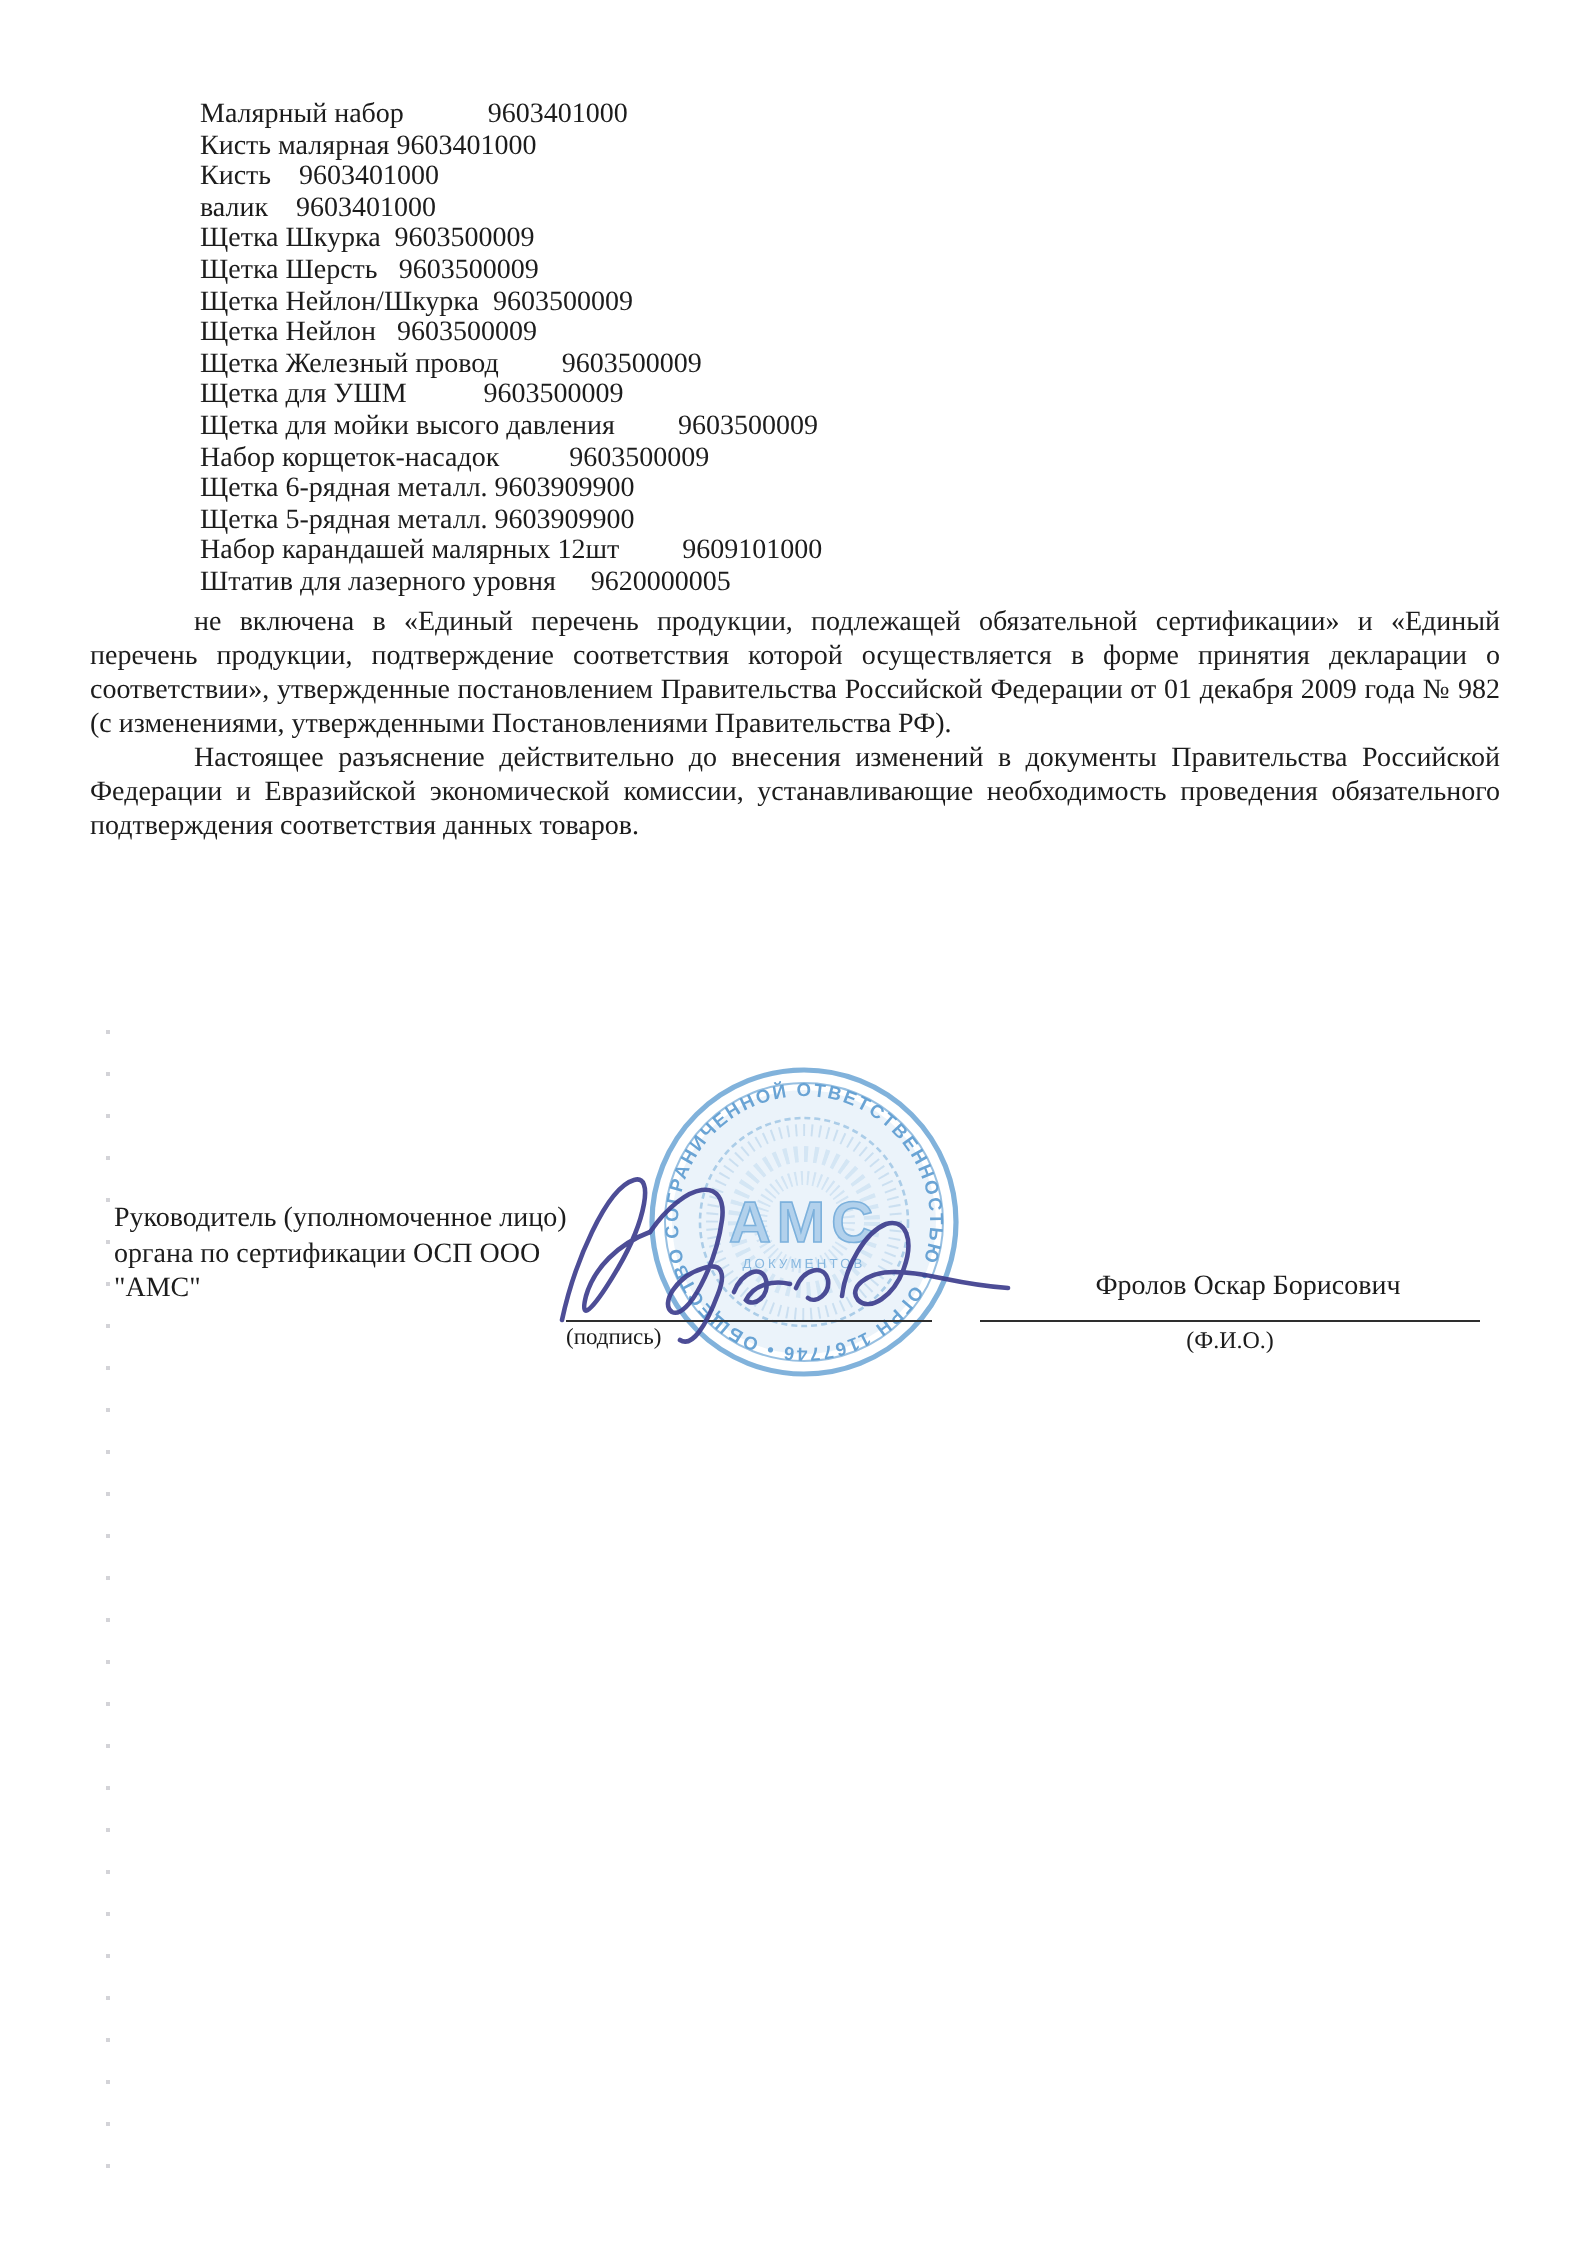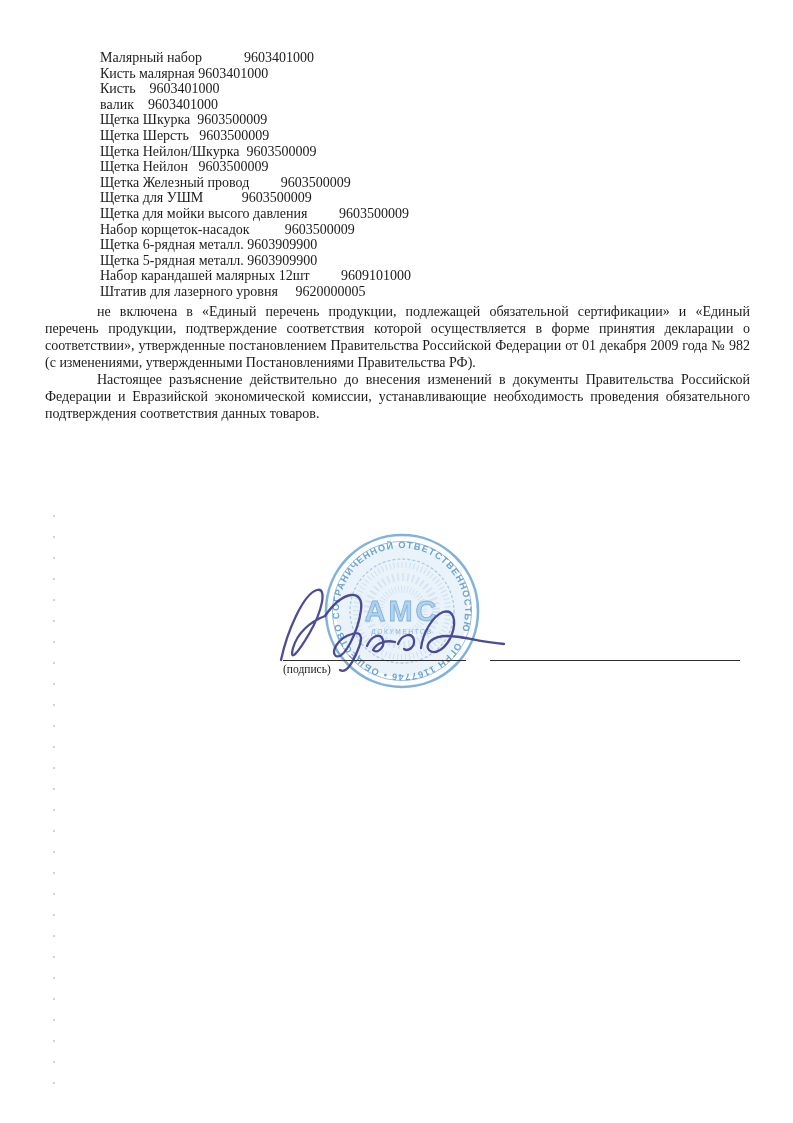--- a/index.html
+++ b/index.html
@@ -40,20 +40,23 @@
 <div class="page">
 
   <div class="content">
     <div class="plist" id="product-list"><div>Малярный набор            9603401000</div><div>Кисть малярная 9603401000</div><div>Кисть    9603401000</div><div>валик    9603401000</div><div>Щетка Шкурка  9603500009</div><div>Щетка Шерсть   9603500009</div><div>Щетка Нейлон/Шкурка  9603500009</div><div>Щетка Нейлон   9603500009</div><div>Щетка Железный провод         9603500009</div><div>Щетка для УШМ           9603500009</div><div>Щетка для мойки высого давления         9603500009</div><div>Набор корщеток-насадок          9603500009</div><div>Щетка 6-рядная металл. 9603909900</div><div>Щетка 5-рядная металл. 9603909900</div><div>Набор карандашей малярных 12шт         9609101000</div><div>Штатив для лазерного уровня     9620000005</div></div>
     <div class="paras" id="paragraphs">
         <p>не включена в «Единый перечень продукции, подлежащей обязательной сертификации» и «Единый перечень продукции, подтверждение соответствия которой осуществляется в форме принятия декларации о соответствии», утвержденные  постановлением Правительства Российской Федерации от 01 декабря 2009 года № 982 (с изменениями, утвержденными Постановлениями Правительства РФ).</p>
         <p>Настоящее разъяснение действительно до внесения изменений в документы Правительства Российской Федерации и Евразийской экономической комиссии, устанавливающие необходимость проведения обязательного подтверждения соответствия данных товаров.</p>
       </div>
   </div>
 
+  <div class="role-block">Руководитель (уполномоченное лицо)
+органа по сертификации ОСП ООО
+"АМС"</div>
 
   <svg class="stamp-svg" viewBox="0 0 160 160" xmlns="http://www.w3.org/2000/svg">
     <g opacity="0.9">
       <circle cx="80" cy="80" r="76" fill="none" stroke="#5b9bd0" stroke-width="2.6" opacity="0.85"></circle>
       <circle cx="80" cy="80" r="69.5" fill="none" stroke="#5b9bd0" stroke-width="1" opacity="0.7"></circle>
       <circle cx="80" cy="80" r="66" fill="#8fbce4" opacity="0.2"></circle>
       <circle cx="80" cy="80" r="52" fill="none" stroke="#5b9bd0" stroke-width="1.3" stroke-dasharray="3 2" opacity="0.5"></circle>
       <circle cx="80" cy="80" r="46" fill="none" stroke="#5b9bd0" stroke-width="6" stroke-dasharray="1 3" opacity="0.25"></circle>
       <circle cx="80" cy="80" r="34" fill="none" stroke="#5b9bd0" stroke-width="8" stroke-dasharray="2 3" opacity="0.18"></circle>
       <circle cx="80" cy="80" r="22" fill="none" stroke="#5b9bd0" stroke-width="7" stroke-dasharray="1 2" opacity="0.2"></circle>
@@ -72,16 +75,18 @@
       <path d="M 57,46 C 75,20 96,18 93,40 C 90,62 76,90 68,86 C 62,82 70,68 84,64 C 93,61 95,67 91,77 C 85,93 78,104 72,100"></path>
       <path d="M 99,76 C 103,66 113,62 115,70 C 117,78 109,84 105,80 C 109,72 119,70 127,72"></path>
       <path d="M 130,74 C 134,64 144,62 146,70 C 147,77 140,82 136,79"></path>
       <path d="M 153,78 C 155,62 165,46 175,42 C 185,39 189,50 184,64 C 179,78 167,86 161,80 C 156,74 165,66 179,66 C 197,66 208,72 236,74"></path>
     </g>
   </svg>
 
   <div class="sig-underline"></div>
   <div class="sig-caption">(подпись)</div>
 
+  <div class="fio-name">Фролов Оскар Борисович</div>
   <div class="fio-underline"></div>
+  <div class="fio-caption">(Ф.И.О.)</div>
 
   <div class="artifact-dots"></div>
 </div>
 
 </body></html>

